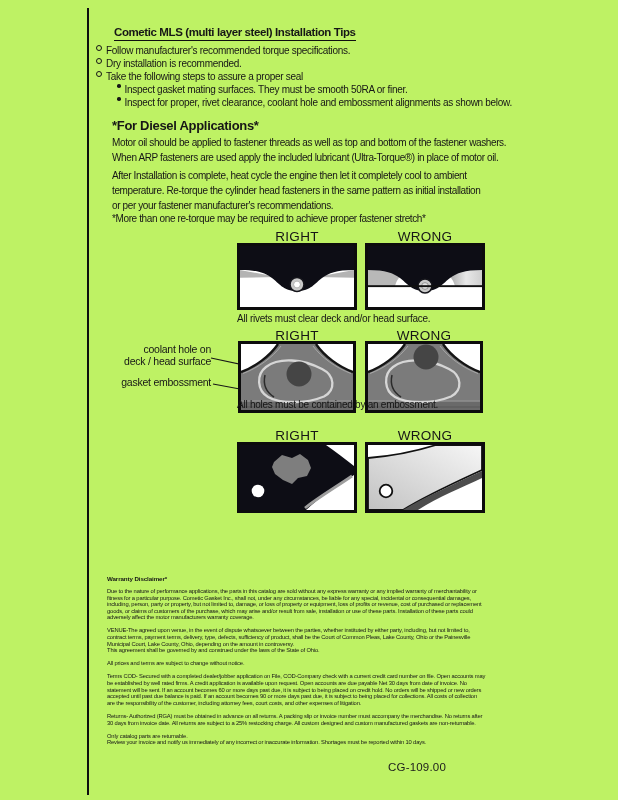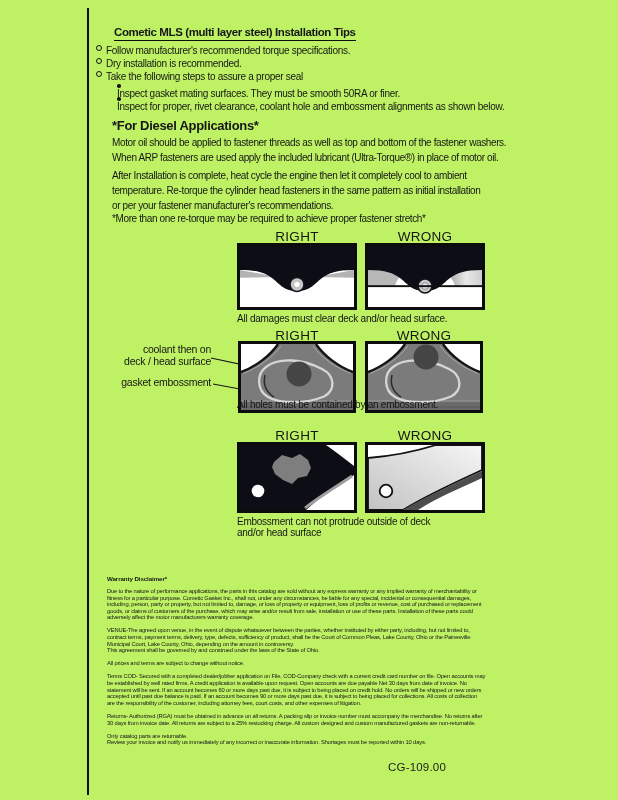--- a/index.html
+++ b/index.html
@@ -10,21 +10,21 @@
   .vrule{position:absolute;left:87px;top:8px;width:2px;height:787px;background:#0f0f0f;}
   .title{
     position:absolute;left:114px;top:26px;display:inline-block;
     font-size:11.5px;font-weight:bold;letter-spacing:-0.4px;
     border-bottom:1.8px solid #0f0f0f;padding-bottom:2px;white-space:nowrap;
   }
   .tips{position:absolute;left:96px;top:45px;font-size:10px;letter-spacing:-0.3px;}
   .tip{height:13px;display:flex;align-items:flex-start;white-space:nowrap;}
   .ob{width:4px;height:4px;border:1px solid #161616;border-radius:50%;margin-right:4px;flex:none;}
   .fb{width:3.5px;height:3.5px;background:#161616;border-radius:50%;margin-right:4px;flex:none;}
-  .sub{margin-left:21px;flex-direction:column;}
+  .sub{margin-left:21px;}
   .dheading{position:absolute;left:112px;top:118px;font-size:13px;font-weight:bold;letter-spacing:-0.3px;white-space:nowrap;}
   .body{position:absolute;left:112px;font-size:10px;letter-spacing:-0.38px;line-height:15px;white-space:pre-line;}
   .dlabel{position:absolute;font-size:13.5px;letter-spacing:0.3px;text-align:center;white-space:nowrap;}
   .caption{position:absolute;font-size:10px;letter-spacing:-0.25px;line-height:11px;white-space:pre-line;}
   .diag{position:absolute;border:3px solid #0c0c0c;background:#fff;display:block;}
   .sidelabel{position:absolute;left:98px;width:113px;text-align:right;font-size:10.5px;letter-spacing:-0.25px;line-height:11.5px;white-space:pre-line;}
   .pointer-overlay{position:absolute;left:205px;top:350px;}
   .warranty{position:absolute;left:107px;top:575px;width:440px;}
   .wheading{font-size:6.2px;font-weight:bold;margin:0 0 6px 0;letter-spacing:-0.1px;}
   .fine{font-size:5.8px;line-height:6.6px;letter-spacing:-0.16px;white-space:pre-line;margin:0 0 6.5px 0;}
@@ -93,26 +93,26 @@
     </defs>
     <rect width="114" height="61" fill="#ffffff"></rect>
     <path d="M0,24 H40 C33,28 29,33 27,40 H0 Z" fill="#b8b8b8"></path>
     <path d="M114,24 H74 C81,28 85,33 87,40 H114 Z" fill="url(#gw1)"></path>
     <path fill="#0d0d15" d="M0,0 H114 V24 C96,24 89,27 82,32 C75,37 71,45 57,45 C43,45 39,37 32,32 C25,27 18,24 0,24 Z"></path>
     <circle cx="57" cy="40" r="7" fill="#c9c9c9" stroke="#15151b" stroke-width="1.6"></circle>
     <circle cx="57" cy="40" r="3.4" fill="#e3e3e3" stroke="#777777" stroke-width="0.7"></circle>
     <rect x="0" y="39.2" width="114" height="1.9" fill="#101010"></rect>
   </svg>
 
-  <div class="caption" style="left:237px;top:313px;">All damages must clear deck and/or head surface.</div>
+  <div class="caption" style="left:237px;top:313px;">All rivets must clear deck and/or head surface.</div>
 
   <div class="dlabel" style="left:238px;top:328px;width:118px;">RIGHT</div>
   <div class="dlabel" style="left:365px;top:328px;width:118px;">WRONG</div>
 
-  <div class="sidelabel" style="top:344px;">coolant then on
+  <div class="sidelabel" style="top:344px;">coolant hole on
 deck / head surface</div>
   <div class="sidelabel" style="top:377px;">gasket embossment</div>
 
   <svg class="pointer-overlay" width="100" height="50" viewBox="0 0 100 50">
     <line x1="6" y1="8" x2="85" y2="25" stroke="#161616" stroke-width="1.1"></line>
     <line x1="8" y1="34" x2="56" y2="43" stroke="#161616" stroke-width="1.1"></line>
   </svg>
 
   <svg class="diag" style="left:238px;top:341px;" width="112" height="66" viewBox="0 0 112 66">
     <rect width="112" height="66" fill="#7b7b7b"></rect>
@@ -165,22 +165,20 @@
         <stop offset="0" stop-color="#c2c2c2"></stop>
           <stop offset="1" stop-color="#f6f6f6"></stop>
       </linearGradient>
     </defs>
     <rect width="114" height="65" fill="#ffffff"></rect>
     <path d="M0,13 C26,11 49,6 68,0 H114 V25 C88,37 57,51 35,65 H0 Z" fill="url(#gb3)" stroke="#111111" stroke-width="1.8"></path>
     <path d="M114,26 C88,38 57,52 35,65 H50 C70,52 95,42 114,33 Z" fill="#4d4d4d"></path>
     <circle cx="18" cy="46" r="6.3" fill="#ffffff" stroke="#111111" stroke-width="1.8"></circle>
   </svg>
 
-  <div class="caption" style="left:237px;top:516px;">Embossment can not protrude outside of deck
-and/or head surface</div>
 
   <div class="warranty">
     <p class="wheading">Warranty Disclaimer*</p>
     <p class="fine">Due to the nature of performance applications, the parts in this catalog are sold without any express warranty or any implied warranty of merchantability or
 fitness for a particular purpose.  Cometic Gasket Inc., shall not, under any circumstances, be liable for any special, incidental or consequential damages,
 including, person, party or property, but not limited to, damage, or loss of property or equipment, loss of profits or revenue, cost of purchased or replacement
 goods, or claims of customers of the purchase, which may arise and/or result from sale, installation or use of these parts.  Installation of these parts could
 adversely affect the motor manufacturers warranty coverage.</p>
     <p class="fine">VENUE-The agreed upon venue, in the event of dispute whatsoever between the parties, whether instituted by either party, including, but not limited to,
 contract terms, payment terms, delivery, type, defects, sufficiency of product, shall be the Court of Common Pleas, Lake County, Ohio or the Painesville

